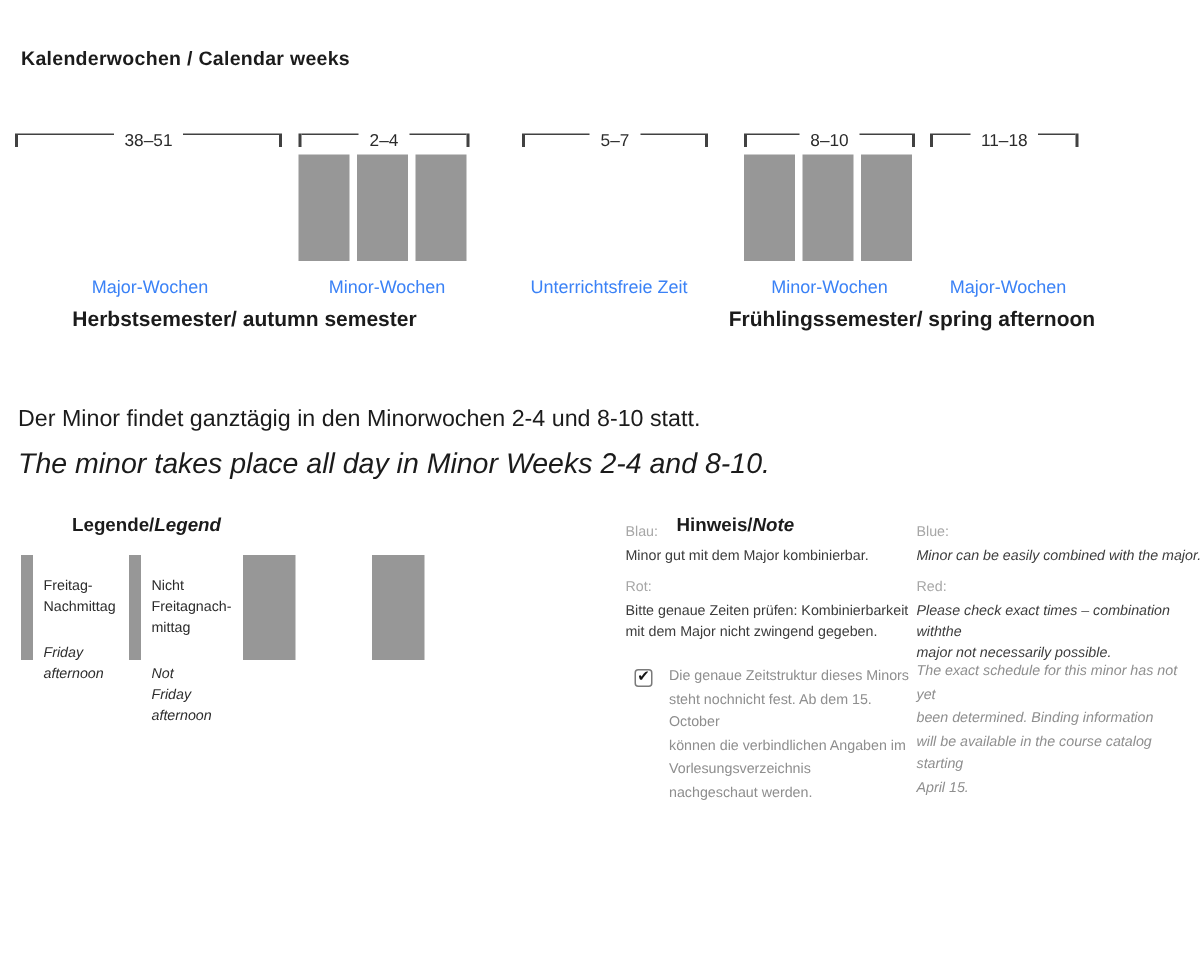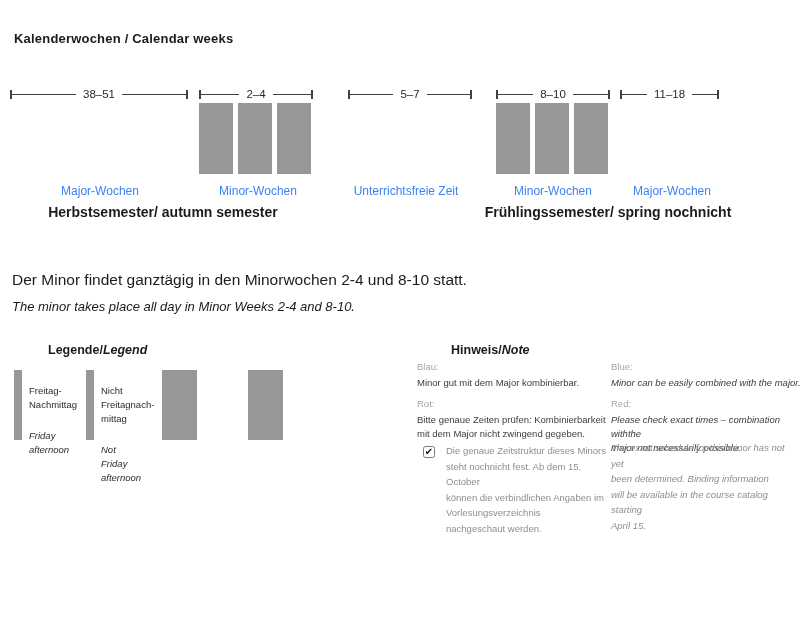--- a/index.html
+++ b/index.html
@@ -4,44 +4,44 @@
 <style>
   * { margin:0; padding:0; box-sizing:border-box; }
   html,body { background:#ffffff; }
   .page {
     position:relative; width:800px; height:639px; background:#fff;
     font-family:"Liberation Sans", sans-serif; color:#1b1b1b; overflow:hidden;
   }
   .page-title { position:absolute; left:14px; top:31px; font-size:13px; font-weight:bold; letter-spacing:.2px; }
 
   
-  .bracket { position:absolute; top:89px; height:10px; display:flex; align-items:center; }
+  .bracket { position:absolute; top:89px; height:10px; display:flex; }
   .tick  { flex:0 0 auto; width:2px; height:9px; background:var(--line-dark,#414141); }
   .bline { flex:1 1 auto; height:0; border-top:1.5px solid var(--line-dark,#414141); }
   .blabel{ flex:0 0 auto; padding:0 7px; font-size:11.5px; color:#2a2a2a; line-height:10px; white-space:nowrap; }
 
   .bargroup { position:absolute; top:103px; display:flex; gap:5px; }
   .bar { width:34px; height:71px; background:var(--bar-gray,#979797); }
 
   .period-label { position:absolute; top:184px; width:130px; text-align:center; font-size:12px; color:#3b82f6; white-space:nowrap; }
   .semester { position:absolute; top:204px; width:250px; text-align:center; font-size:14px; font-weight:bold; white-space:nowrap; }
 
   .statement-de { position:absolute; left:12px; top:271px; font-size:15.5px; }
-  .statement-en { position:absolute; left:12px; top:299px; font-size:13px; font-style:italic; }
+  .statement-en { position:absolute; left:12px; top:299px; font-size:19px; font-style:italic; }
 
   .section-title { position:absolute; top:343px; font-size:12.5px; font-weight:bold;margin-left:35px; }
   .section-title .it { font-style:italic; }
 
   
   .sw { position:absolute; top:370px; height:70px; background:var(--bar-gray,#979797); }
   .legend-text { position:absolute; top:370px; font-size:9.5px; line-height:14px; color:#2c2c2c; white-space:pre-line; }
   .legend-en { font-style:italic; margin-top:3px; }
 
   
-  .note-col { position:absolute; top:360px; width:192px; font-size:9.5px; line-height:14px; }
+  .note-col { position:absolute; top:348px; width:192px; font-size:9.5px; line-height:14px; }
   .note-label { color:var(--label-gray,#a7a7a7); }
   .note-body { color:#3c3c3c; margin:2px 0 7px; white-space:pre-line; }
   .note-col.en .note-body { font-style:italic; }
 
   .checkbox {
     position:absolute; left:423px; top:446px; width:12px; height:12px;
     border:1px solid #7a7a7a; border-radius:2.5px; background:#fff;
     display:flex; align-items:center; justify-content:center;
     font-size:10px; line-height:10px; color:#151515; cursor:pointer;
   }
@@ -102,21 +102,21 @@
     <div class="bar"></div>
   </div>
 
   <div class="period-label" style="left:35px;">Major-Wochen</div>
   <div class="period-label" style="left:193px;">Minor-Wochen</div>
   <div class="period-label" style="left:341px;">Unterrichtsfreie Zeit</div>
   <div class="period-label" style="left:488px;">Minor-Wochen</div>
   <div class="period-label" style="left:607px;">Major-Wochen</div>
 
   <div class="semester" style="left:38px;">Herbstsemester/ autumn semester</div>
-  <div class="semester" style="left:483px;">Frühlingssemester/ spring nochnicht</div>
+  <div class="semester" style="left:483px;">Frühlingssemester/ spring afternoon</div>
 
   <div class="statement-de">Der Minor findet ganztägig in den Minorwochen 2-4 und 8-10 statt.</div>
   <div class="statement-en">The minor takes place all day in Minor Weeks 2-4 and 8-10.</div>
 
   <div class="section-title" style="left:13px;"><span>Legende/</span><span class="it">Legend</span></div>
 
   <div class="sw" style="left:14px;width:8px;"></div>
   <div class="legend-text" style="left:29px;">
     <div>Freitag-
 Nachmittag</div>

